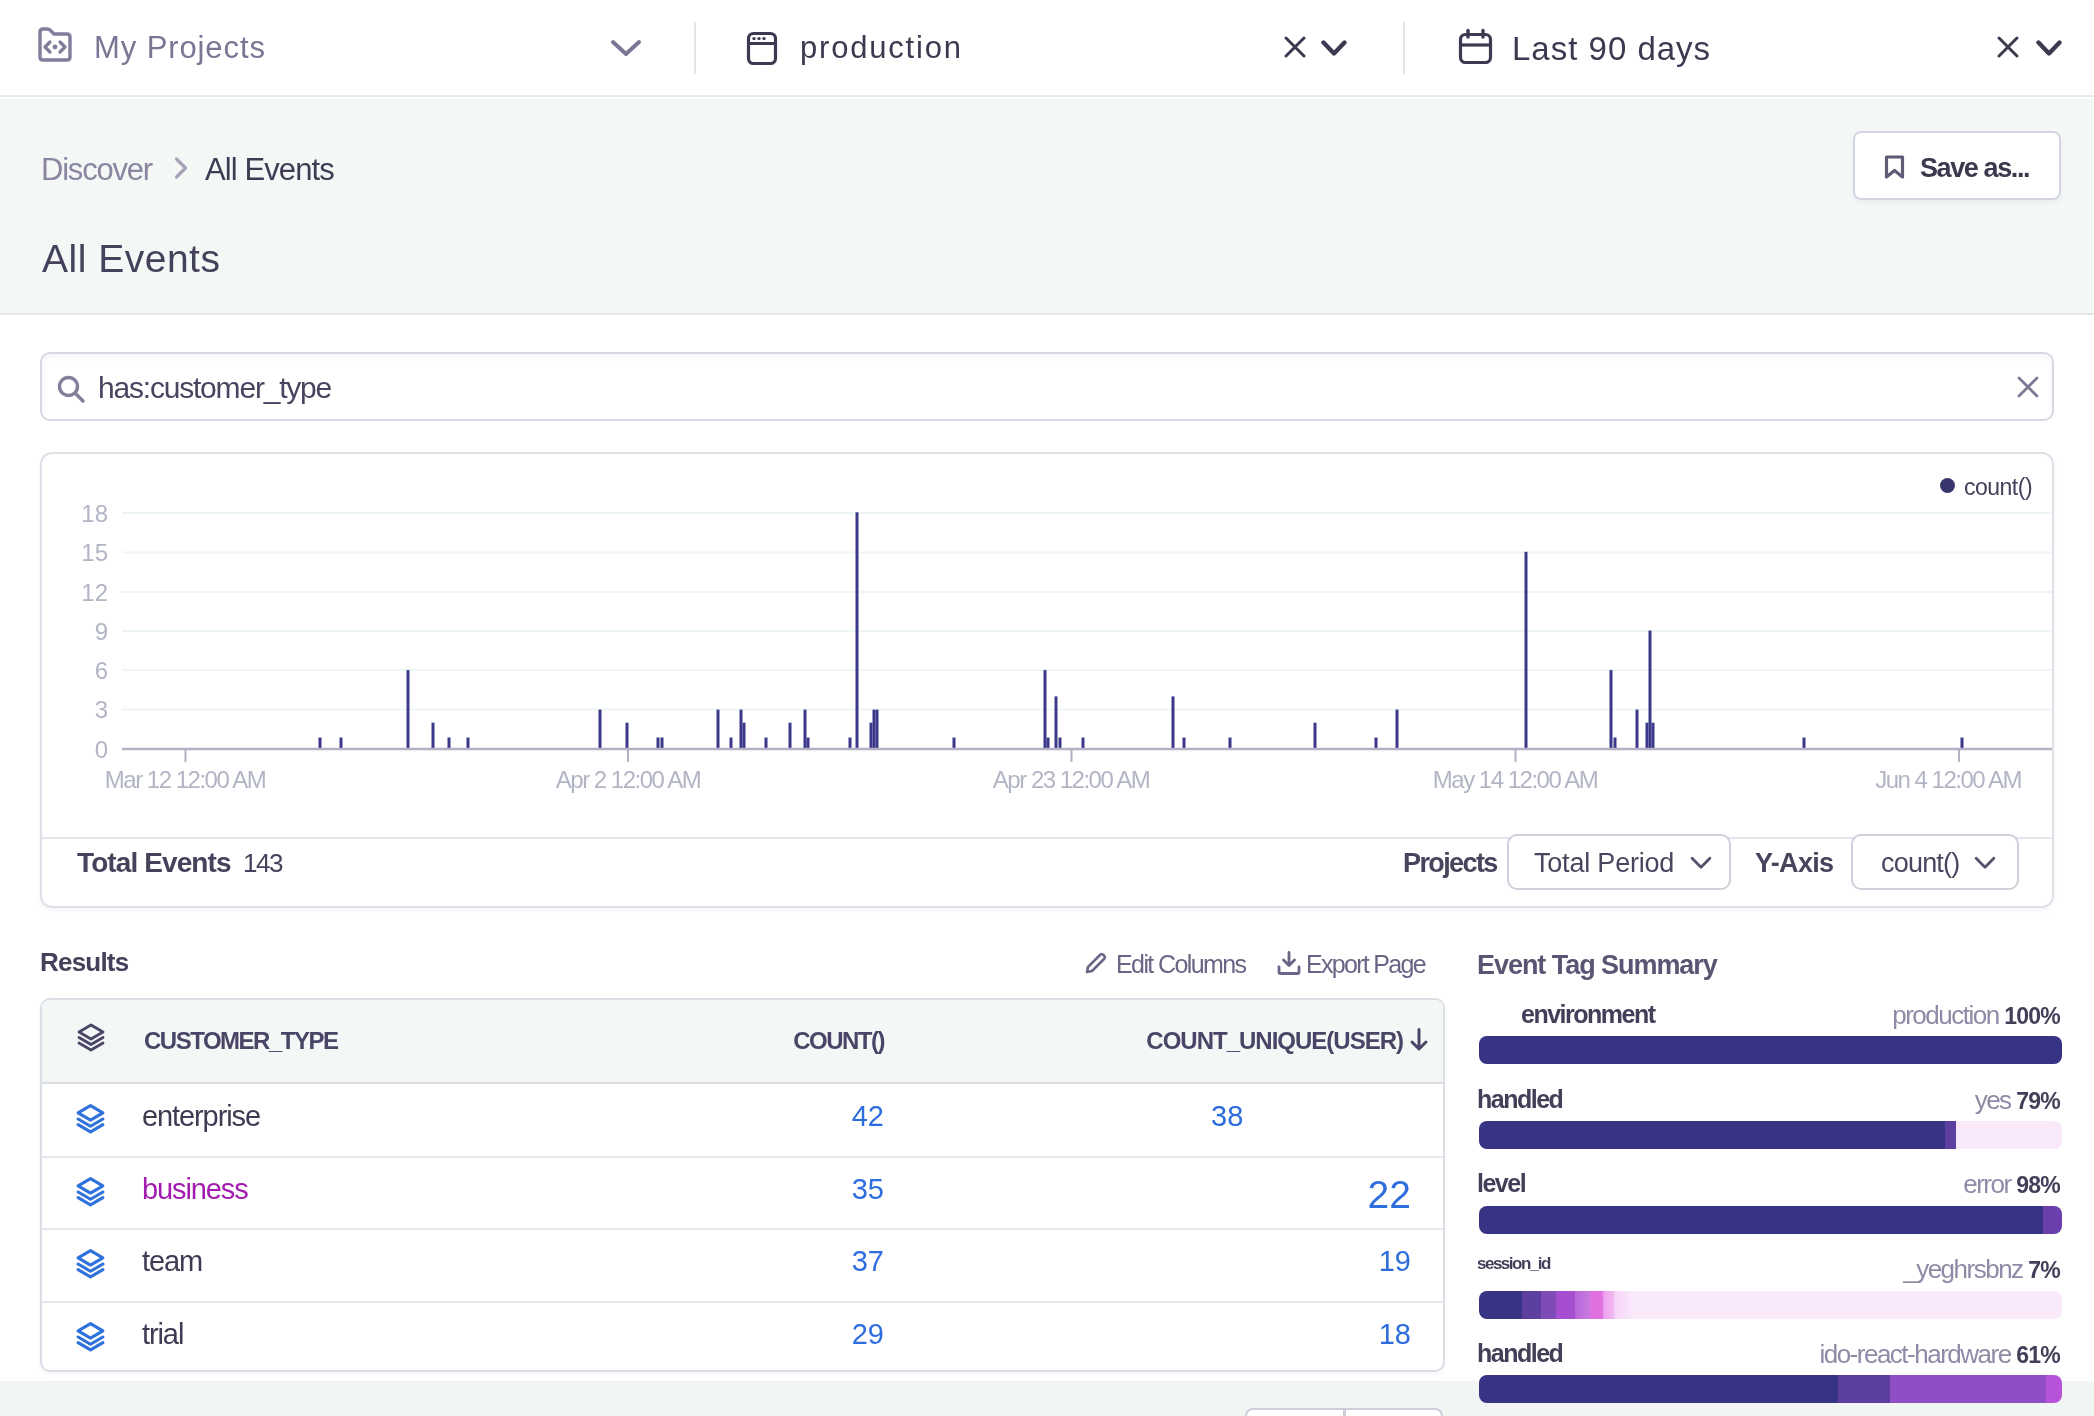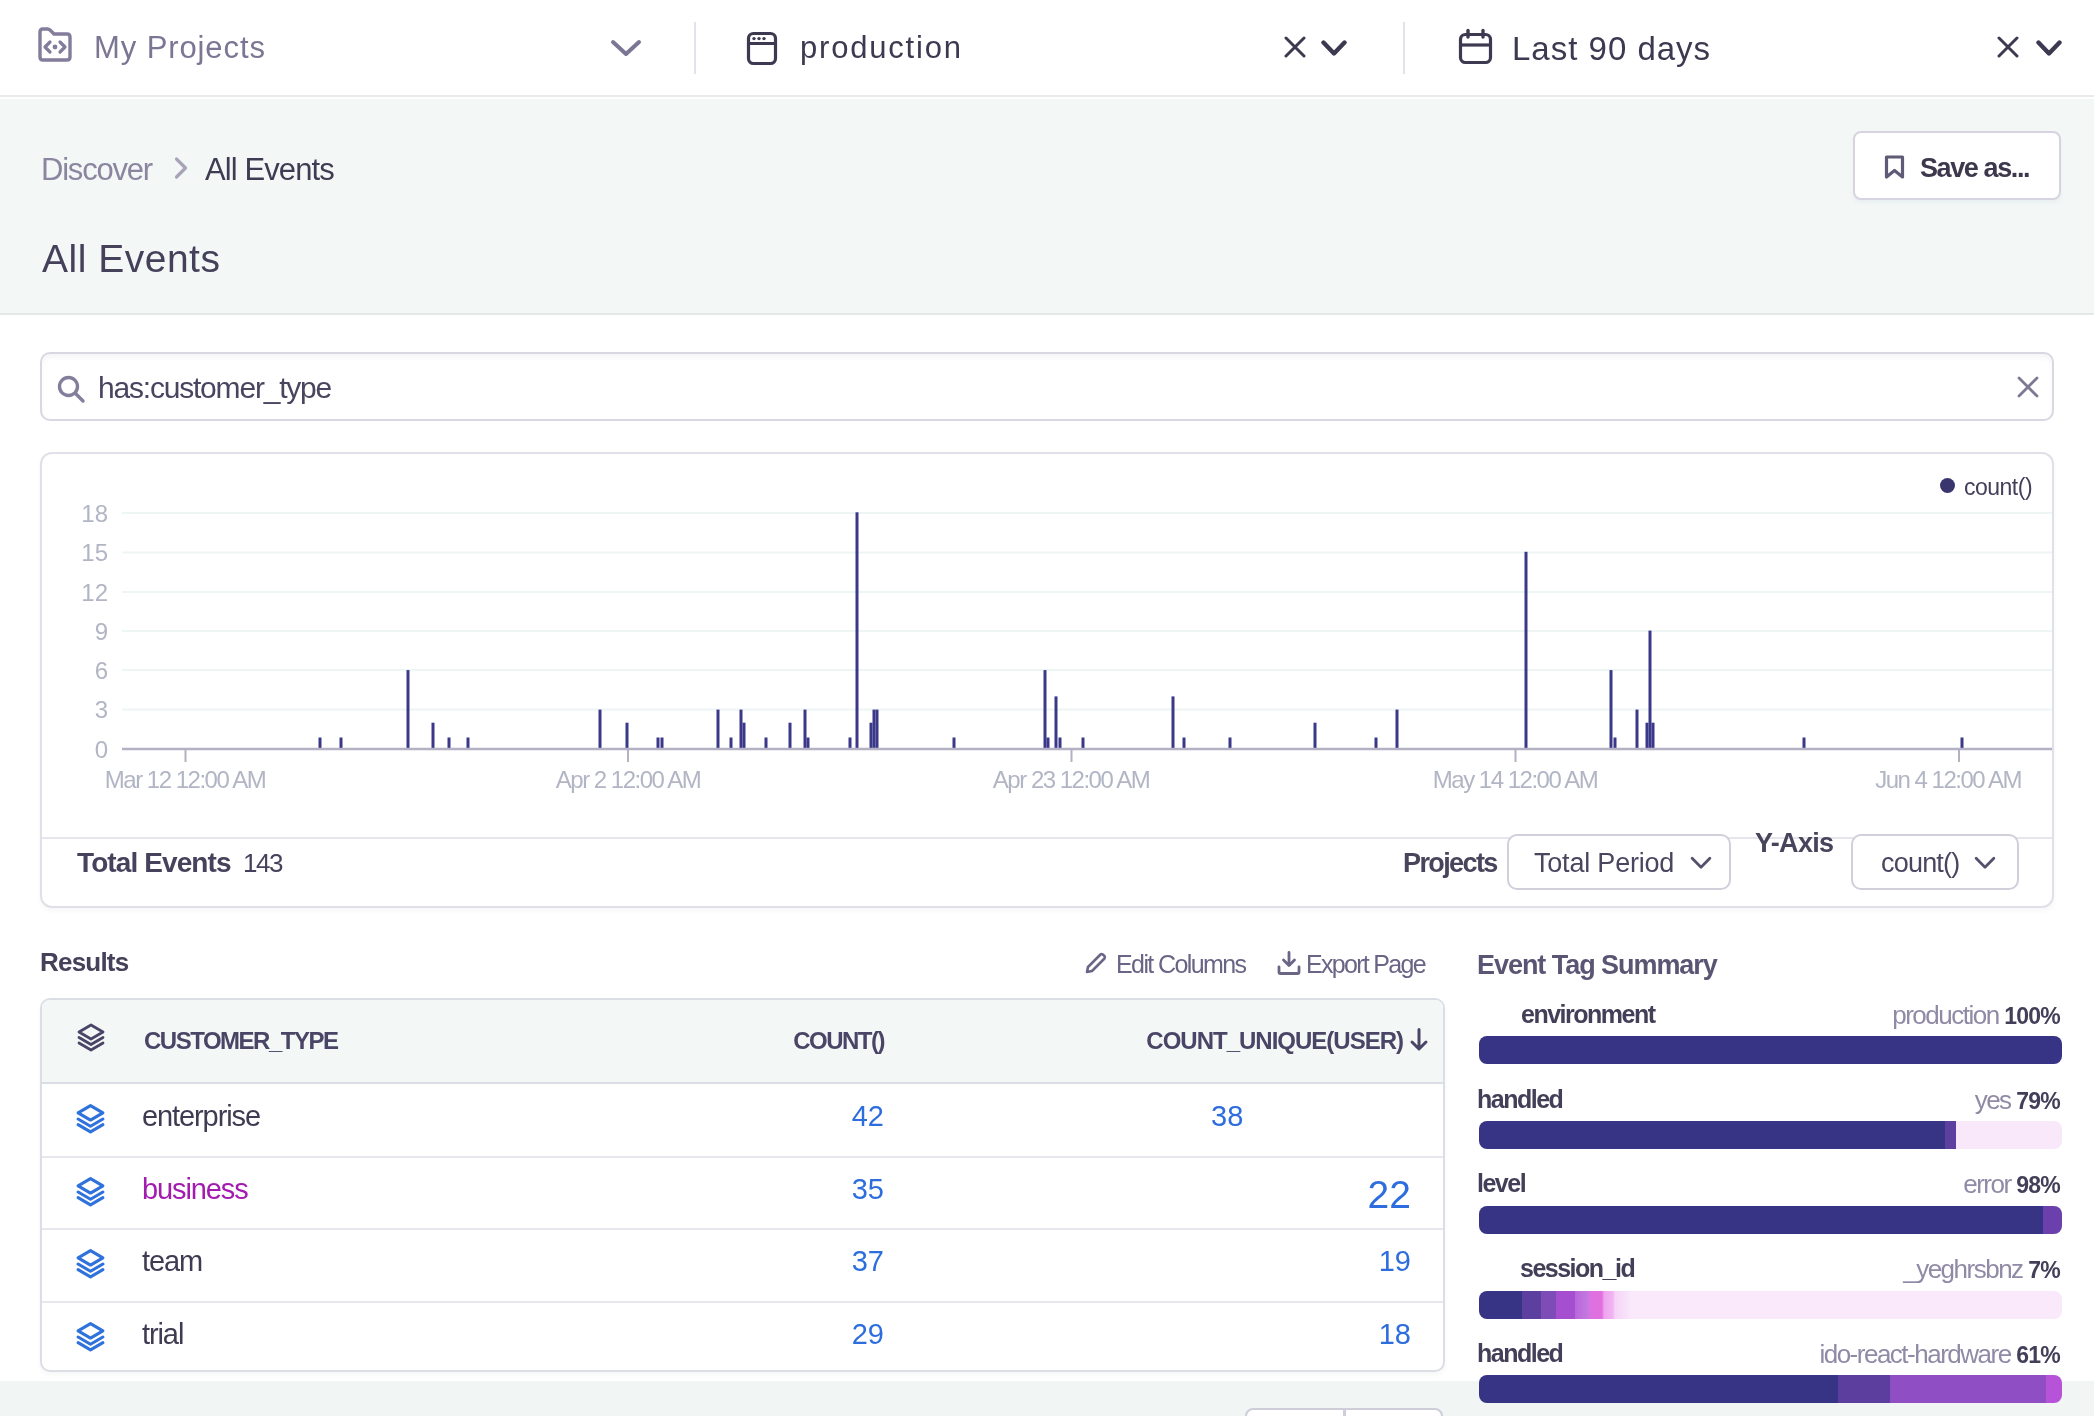--- a/index.html
+++ b/index.html
@@ -173,21 +173,21 @@
 
 <div class="abs" style="left:42px;top:837px;width:2010px;height:2px;background:#e5e5ed;"></div>
 <div class="abs" style="left:77px;top:847px;font-size:28px;font-weight:bold;letter-spacing:-0.9px;color:#46425c;">Total Events</div>
 <div class="abs" style="left:243px;top:848px;font-size:26px;letter-spacing:-1.5px;color:#46425c;">143</div>
 <div class="abs" style="left:1403px;top:848px;font-size:27px;font-weight:bold;letter-spacing:-1.6px;color:#48445c;">Projects</div>
 <div class="abs" style="left:1507px;top:834px;width:224px;height:56px;background:#fff;border:2px solid #cfd0da;border-radius:10px;"></div>
 <div class="abs" style="left:1534px;top:848px;font-size:27px;letter-spacing:-0.2px;color:#4a4660;">Total Period</div>
 <svg class="abs" style="left:1689px;top:856px;" width="24" height="14" viewBox="0 0 24 15">
   <path d="M2.5 2.5 L12 12 L21.5 2.5" fill="none" stroke="#55506c" stroke-width="3" stroke-linecap="round" stroke-linejoin="round"></path>
 </svg>
-<div class="abs" style="left:1755px;top:828px;font-size:27px;font-weight:bold;letter-spacing:-0.7px;color:#48445c;">Y-Axis</div>
+<div class="abs" style="left:1755px;top:848px;font-size:27px;font-weight:bold;letter-spacing:-0.7px;color:#48445c;">Y-Axis</div>
 <div class="abs" style="left:1851px;top:834px;width:168px;height:56px;background:#fff;border:2px solid #cfd0da;border-radius:10px;"></div>
 <div class="abs" style="left:1881px;top:848px;font-size:27px;letter-spacing:-0.8px;color:#4a4660;">count()</div>
 <svg class="abs" style="left:1973px;top:856px;" width="24" height="14" viewBox="0 0 24 15">
   <path d="M2.5 2.5 L12 12 L21.5 2.5" fill="none" stroke="#55506c" stroke-width="3" stroke-linecap="round" stroke-linejoin="round"></path>
 </svg>
 
 <div class="abs" style="left:40px;top:947px;font-size:26px;font-weight:bold;letter-spacing:-0.8px;color:#45415a;">Results</div>
 <svg class="abs" style="left:1084px;top:951px;" width="24" height="24" viewBox="0 0 24 24">
   <path d="M3 21 L4 16 L16.5 3.5 Q17.5 2.5 18.8 3.5 L20.5 5.2 Q21.5 6.4 20.5 7.5 L8 20 L3 21 Z" fill="none" stroke="#6a6585" stroke-width="2.6" stroke-linejoin="round"></path>
 </svg>
@@ -259,18 +259,18 @@
 
 <div class="abs" style="left:1477px;top:1000px;font-size:25px;font-weight:bold;letter-spacing:-1.5px;color:#433f58;margin-left:44px;">environment</div>
 <div class="abs" style="left:1477px;top:1000px;width:583px;text-align:right;font-size:26px;letter-spacing:-1.5px;"><span style="color:#908aa6;">production</span> <span style="font-weight:bold;font-size:23px;letter-spacing:-0.8px;color:#433f58;">100%</span></div>
 <div class="abs" style="left:1479px;top:1036px;width:583px;height:28px;border-radius:8px;background:linear-gradient(to right, #373385 0px, #373385 583px);"></div>
 <div class="abs" style="left:1477px;top:1085px;font-size:25px;font-weight:bold;letter-spacing:-1.5px;color:#433f58;">handled</div>
 <div class="abs" style="left:1477px;top:1085px;width:583px;text-align:right;font-size:26px;letter-spacing:-1.5px;"><span style="color:#908aa6;">yes</span> <span style="font-weight:bold;font-size:23px;letter-spacing:-0.8px;color:#433f58;">79%</span></div>
 <div class="abs" style="left:1479px;top:1121px;width:583px;height:28px;border-radius:8px;background:linear-gradient(to right, #373385 0px, #373385 466px, #5c3f9e 466px, #5c3f9e 477px, #f8e8fa 477px, #f8e8fa 583px);"></div>
 <div class="abs" style="left:1477px;top:1169px;font-size:25px;font-weight:bold;letter-spacing:-1.5px;color:#433f58;">level</div>
 <div class="abs" style="left:1477px;top:1169px;width:583px;text-align:right;font-size:26px;letter-spacing:-1.5px;"><span style="color:#908aa6;">error</span> <span style="font-weight:bold;font-size:23px;letter-spacing:-0.8px;color:#433f58;">98%</span></div>
 <div class="abs" style="left:1479px;top:1206px;width:583px;height:28px;border-radius:8px;background:linear-gradient(to right, #373385 0px, #373385 564px, #6b40ad 564px, #6b40ad 583px);"></div>
-<div class="abs" style="left:1477px;top:1254px;font-size:25px;font-weight:bold;letter-spacing:-1.5px;color:#433f58;margin-left:43px;">session_id</div>
+<div class="abs" style="left:1477px;top:1254px;font-size:17px;font-weight:bold;letter-spacing:-1.5px;color:#433f58;">session_id</div>
 <div class="abs" style="left:1477px;top:1254px;width:583px;text-align:right;font-size:26px;letter-spacing:-1.5px;"><span style="color:#908aa6;">_yeghrsbnz</span> <span style="font-weight:bold;font-size:23px;letter-spacing:-0.8px;color:#433f58;">7%</span></div>
 <div class="abs" style="left:1479px;top:1291px;width:583px;height:28px;border-radius:8px;background:linear-gradient(to right, #373385 0px, #373385 43px, #5c3f9e 43px, #5c3f9e 62px, #7d4cb6 62px, #7d4cb6 77px, #a54fd0 77px, #a54fd0 96px, #b767d8 96px, #c77ae2 110px, #e070e0 112px, #e070e0 123px, #eda3ee 125px, #f0b6f1 134px, #f6d4f8 136px, #f8e2fa 148px, #f9e9fb 152px, #f9e9fb 583px);"></div>
 <div class="abs" style="left:1477px;top:1339px;font-size:25px;font-weight:bold;letter-spacing:-1.5px;color:#433f58;">handled</div>
 <div class="abs" style="left:1477px;top:1339px;width:583px;text-align:right;font-size:26px;letter-spacing:-1.5px;"><span style="color:#908aa6;">ido-react-hardware</span> <span style="font-weight:bold;font-size:23px;letter-spacing:-0.8px;color:#433f58;">61%</span></div>
 <div class="abs" style="left:1479px;top:1375px;width:583px;height:28px;border-radius:8px;background:linear-gradient(to right, #373385 0px, #373385 359px, #5b3e9d 359px, #5b3e9d 411px, #8f4ec4 411px, #8f4ec4 567px, #b753d8 567px, #b753d8 583px);"></div>
 
 </body></html>

